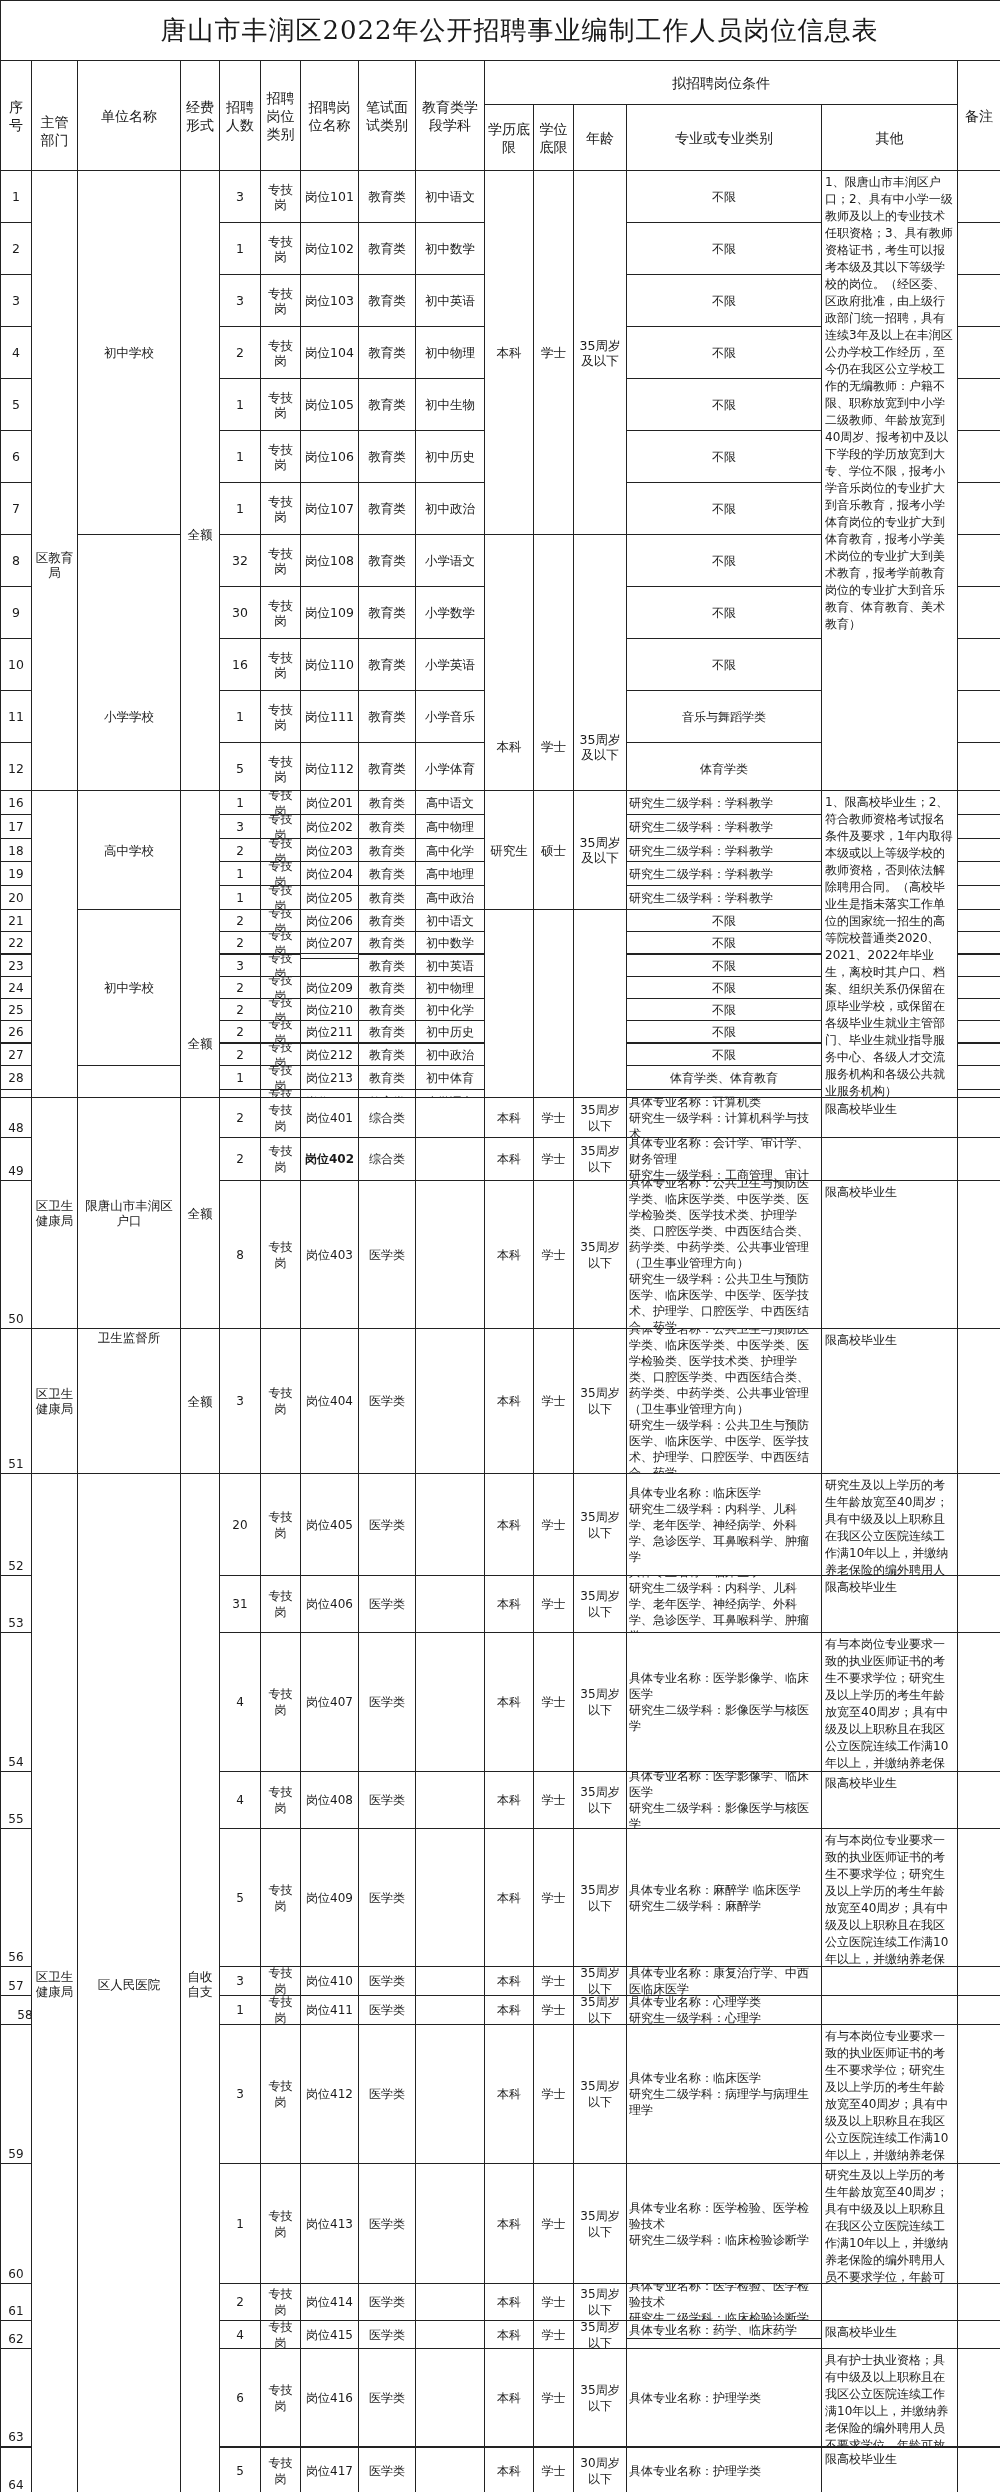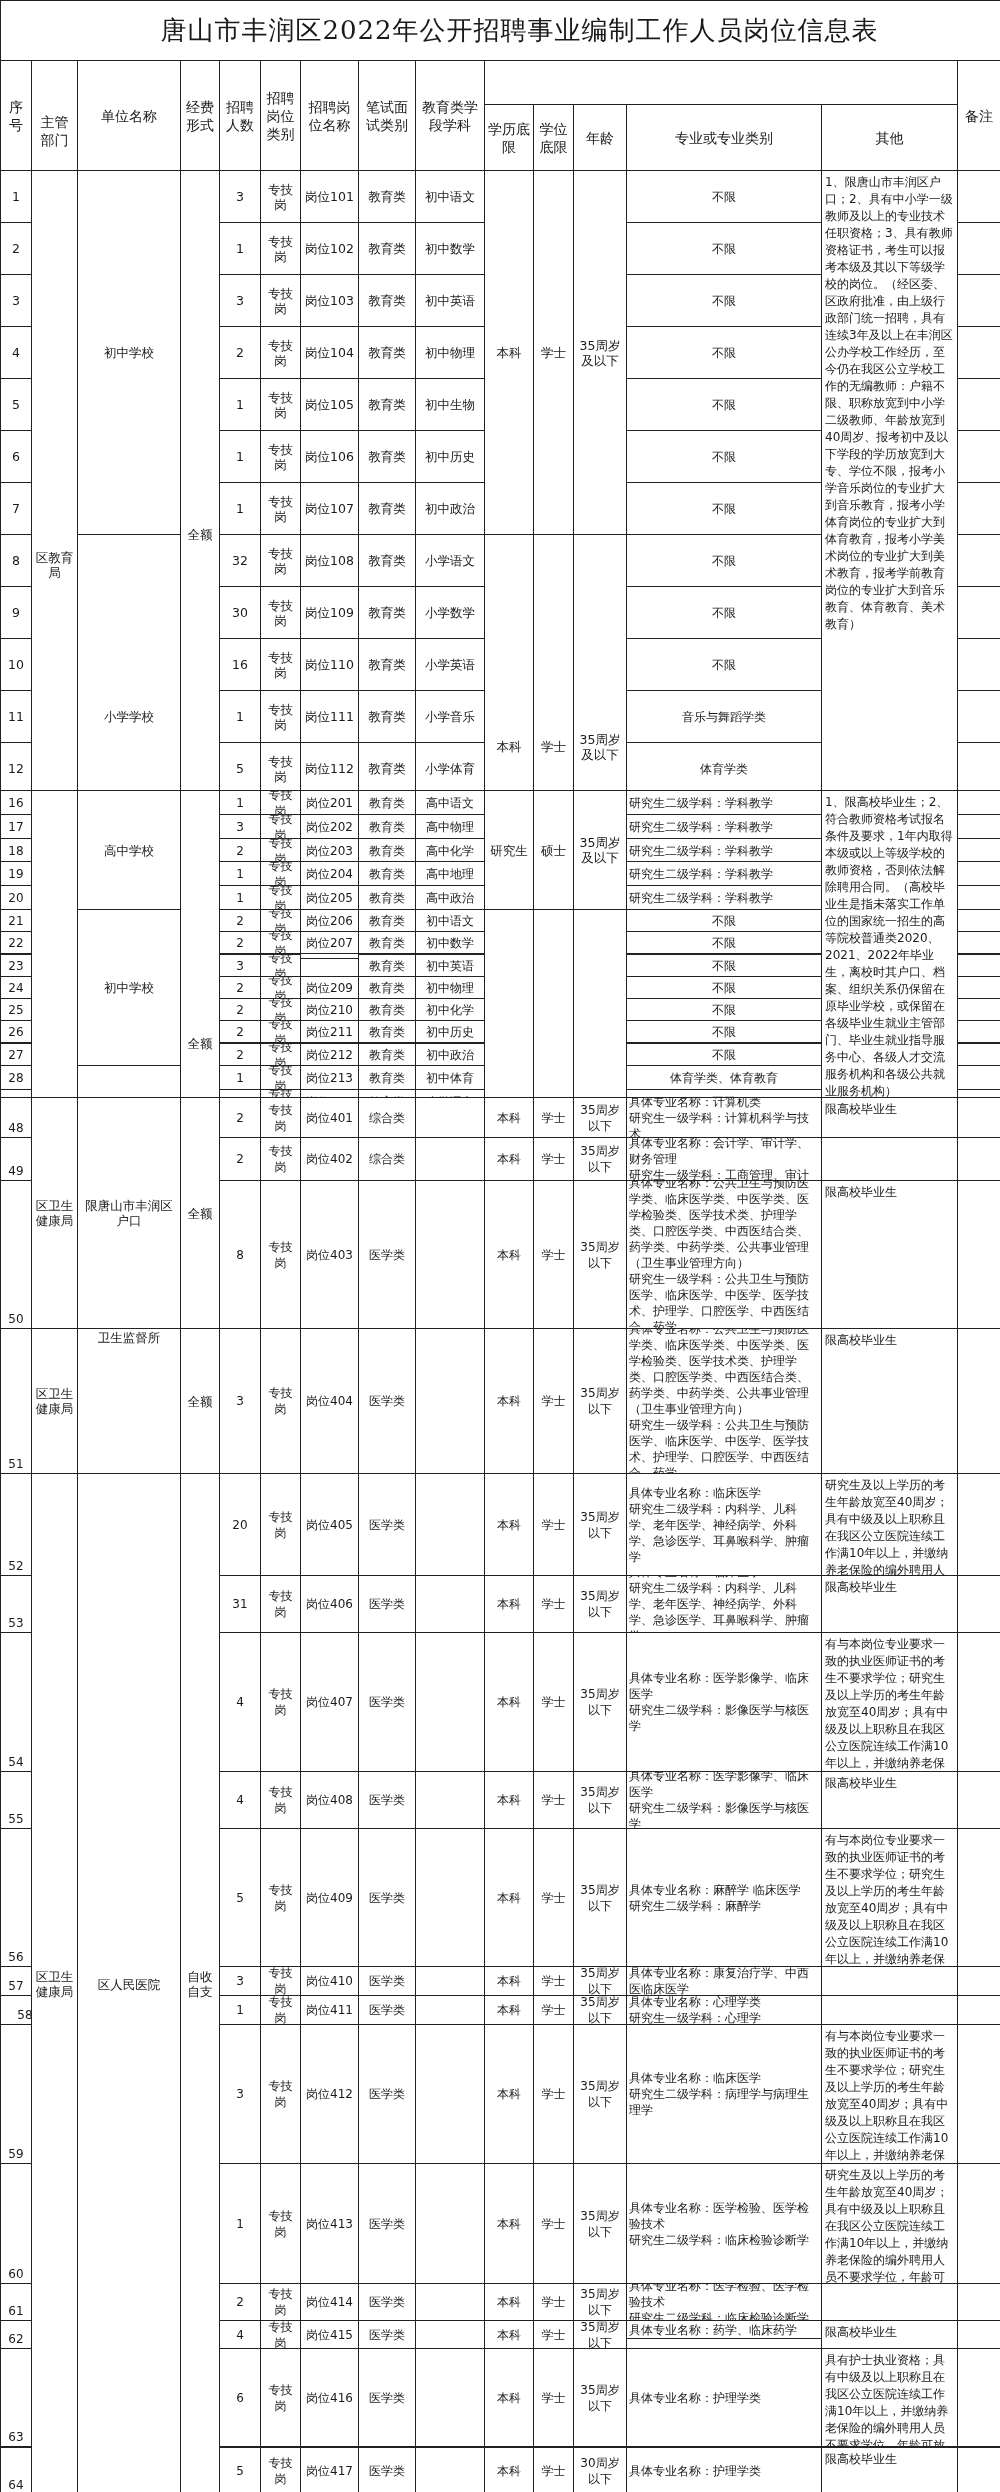--- a/index.html
+++ b/index.html
@@ -21,20 +21,21 @@
     <div class="c title" style="left: 0px; width: 1001px; top: 0px; height: 61px; padding-left: 40px;">唐山市丰润区2022年公开招聘事业编制工作人员岗位信息表</div>
     <div class="c hd" style="left: 0px; width: 32px; top: 60px; height: 111px;">序号</div>
     <div class="c hd" style="left: 31px; width: 47px; top: 60px; height: 142px;">主管部门</div>
     <div class="c hd" style="left: 77px; width: 104px; top: 60px; height: 111px;">单位名称</div>
     <div class="c hd" style="left: 180px; width: 40px; top: 60px; height: 111px;">经费形式</div>
     <div class="c hd" style="left: 219px; width: 42px; top: 60px; height: 111px;">招聘人数</div>
     <div class="c hd" style="left: 260px; width: 41px; top: 60px; height: 111px;">招聘岗位类别</div>
     <div class="c hd" style="left: 300px; width: 59px; top: 60px; height: 111px;">招聘岗位名称</div>
     <div class="c hd" style="left: 358px; width: 58px; top: 60px; height: 111px;">笔试面试类别</div>
     <div class="c hd" style="left: 415px; width: 70px; top: 60px; height: 111px;">教育类学段学科</div>
+    <div class="c hd" style="left: 484px; width: 474px; top: 60px; height: 45px;">拟招聘岗位条件</div>
     <div class="c hd" style="left: 484px; width: 50px; top: 104px; height: 67px;">学历底限</div>
     <div class="c hd" style="left: 533px; width: 41px; top: 104px; height: 67px;">学位底限</div>
     <div class="c hd" style="left: 573px; width: 54px; top: 104px; height: 67px;">年龄</div>
     <div class="c hd" style="left: 626px; width: 196px; top: 104px; height: 67px;">专业或专业类别</div>
     <div class="c hd" style="left: 821px; width: 137px; top: 104px; height: 67px;">其他</div>
     <div class="c hd" style="left: 957px; width: 44px; top: 60px; height: 111px;">备注</div>
     <div class="c" style="left: 0px; width: 32px; top: 170px; height: 53px;">1</div>
     <div class="c" style="left: 219px; width: 42px; top: 170px; height: 53px;">3</div>
     <div class="c" style="left: 260px; width: 41px; top: 170px; height: 53px;">专技岗</div>
     <div class="c" style="left: 300px; width: 59px; top: 170px; height: 53px;">岗位101</div>
@@ -465,21 +466,21 @@
     <div class="c sm" style="left: 484px; width: 50px; top: 1097px; height: 41px;">本科</div>
     <div class="c sm" style="left: 533px; width: 41px; top: 1097px; height: 41px;">学士</div>
     <div class="c sm" style="left: 573px; width: 54px; top: 1097px; height: 41px;">35周岁以下</div>
     <div class="c sm l" style="left: 626px; width: 196px; top: 1097px; height: 41px; white-space: pre-line;">具体专业名称：计算机类
 研究生一级学科：计算机科学与技术</div>
     <div class="c note" style="left: 821px; width: 137px; top: 1097px; height: 41px;">限高校毕业生</div>
     <div class="c" style="left: 957px; width: 44px; top: 1097px; height: 41px;"></div>
     <div class="c sm b" style="left: 0px; width: 32px; top: 1137px; height: 44px;">49</div>
     <div class="c sm" style="left: 219px; width: 42px; top: 1137px; height: 44px;">2</div>
     <div class="c sm" style="left: 260px; width: 41px; top: 1137px; height: 44px;">专技岗</div>
-    <div class="c sm" style="left: 300px; width: 59px; top: 1137px; height: 44px;">岗位402</div>
+    <div class="c sm" style="left: 300px; width: 59px; top: 1137px; height: 44px; font-weight: bold;">岗位402</div>
     <div class="c sm" style="left: 358px; width: 58px; top: 1137px; height: 44px;">综合类</div>
     <div class="c" style="left: 415px; width: 70px; top: 1137px; height: 44px;"></div>
     <div class="c sm" style="left: 484px; width: 50px; top: 1137px; height: 44px;">本科</div>
     <div class="c sm" style="left: 533px; width: 41px; top: 1137px; height: 44px;">学士</div>
     <div class="c sm" style="left: 573px; width: 54px; top: 1137px; height: 44px;">35周岁以下</div>
     <div class="c sm l" style="left: 626px; width: 196px; top: 1137px; height: 44px; white-space: pre-line;">具体专业名称：会计学、审计学、财务管理
 研究生一级学科：工商管理、审计</div>
     <div class="c note" style="left: 821px; width: 137px; top: 1137px; height: 44px;"></div>
     <div class="c" style="left: 957px; width: 44px; top: 1137px; height: 44px;"></div>
     <div class="c sm b" style="left: 0px; width: 32px; top: 1180px; height: 149px;">50</div>

